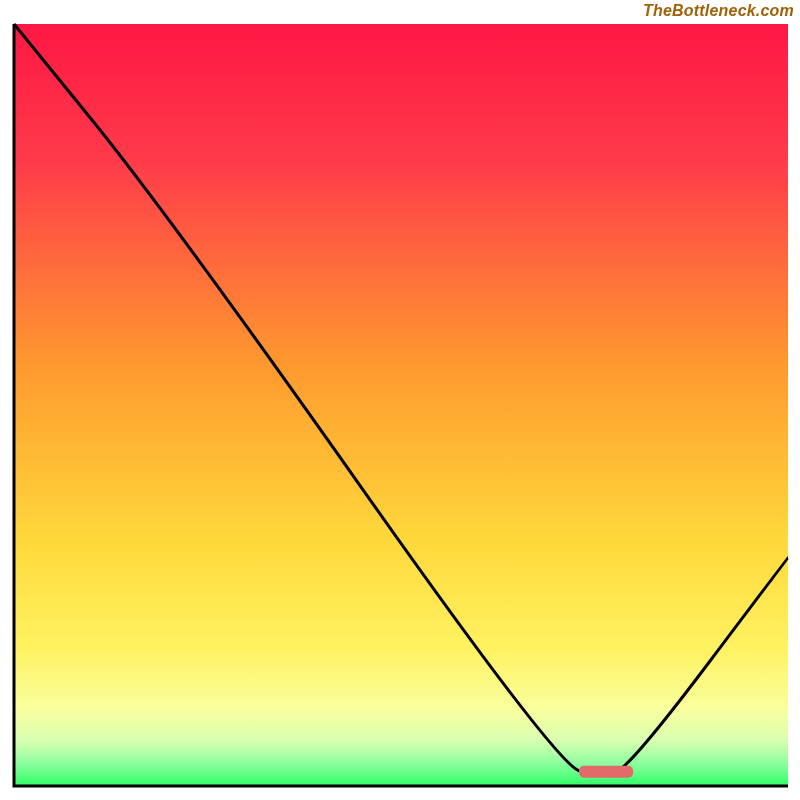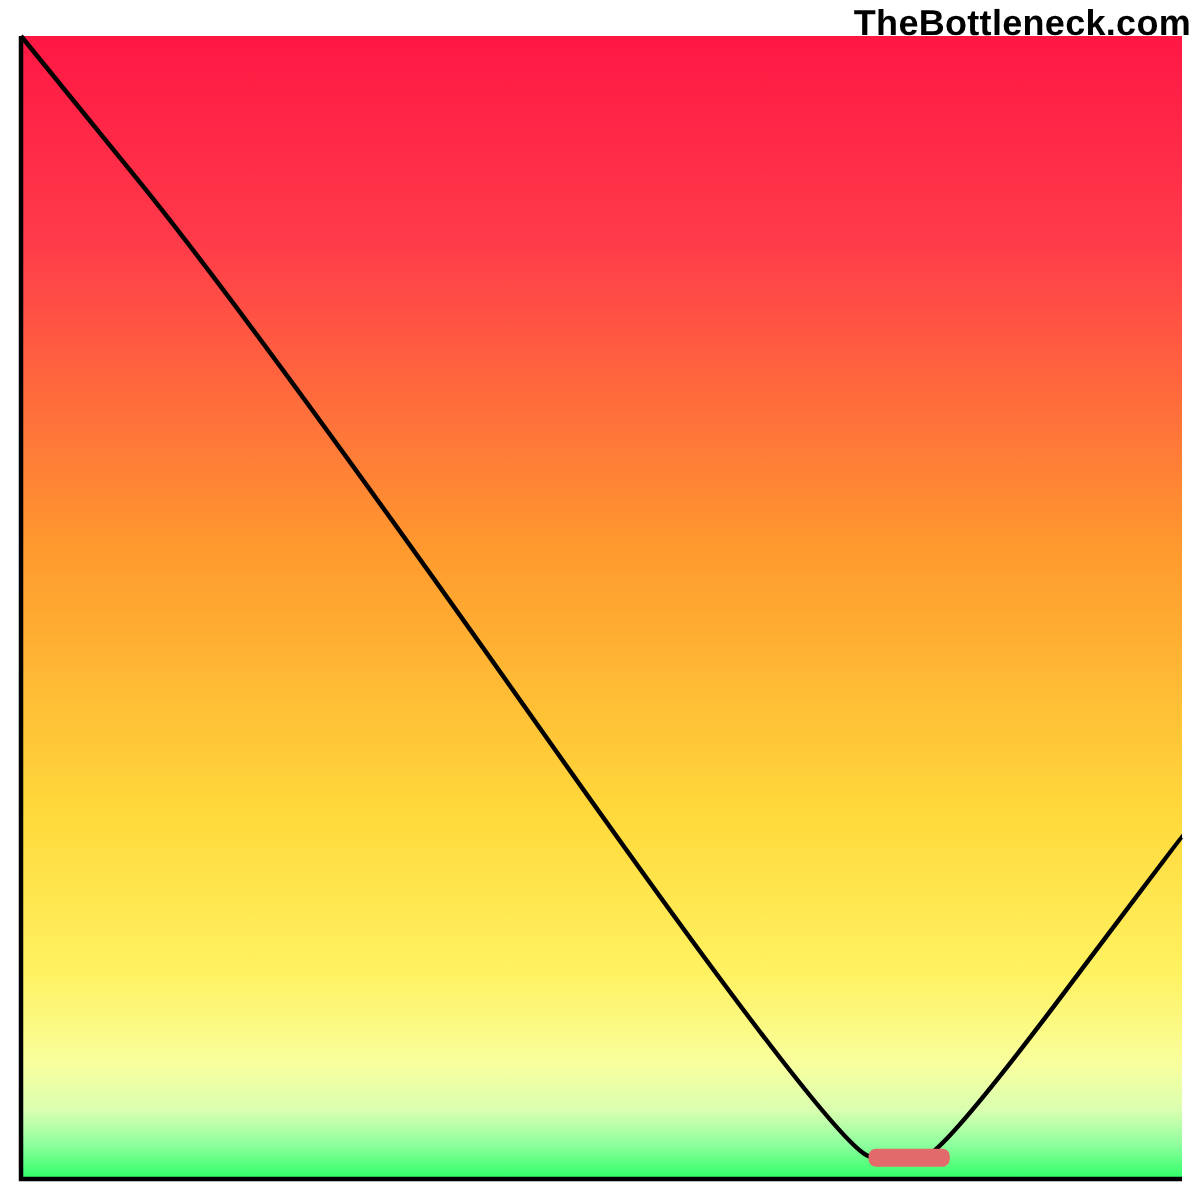--- a/index.html
+++ b/index.html
@@ -13,24 +13,25 @@
   .wrap {
     position: relative;
     width: 800px;
     height: 800px;
   }
   .watermark {
     position: absolute;
     top: 2px;
     right: 6px;
     font-family: Arial, Helvetica, sans-serif;
-    font-size: 24px;
+    font-size: 16px;
     font-weight: 600;
-    color: #000000;
+    color: #a16207;
     letter-spacing: 0.2px;
+    font-style: italic;
   }
   svg {
     display: block;
   }
 </style>
 </head>
 <body>
 
 <div class="wrap">
   <div class="watermark">TheBottleneck.com</div>

